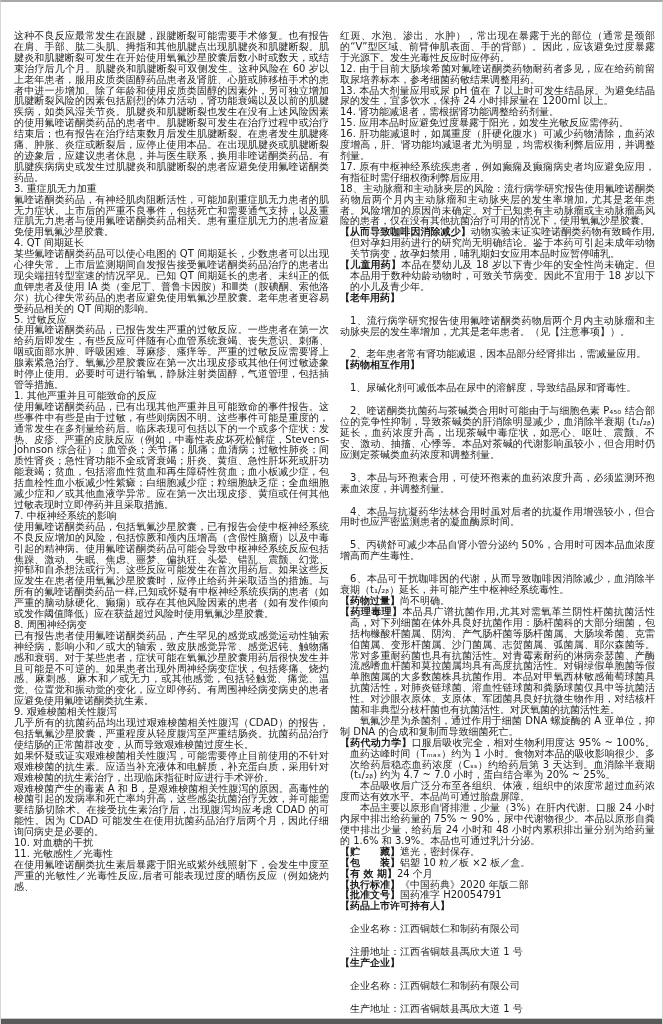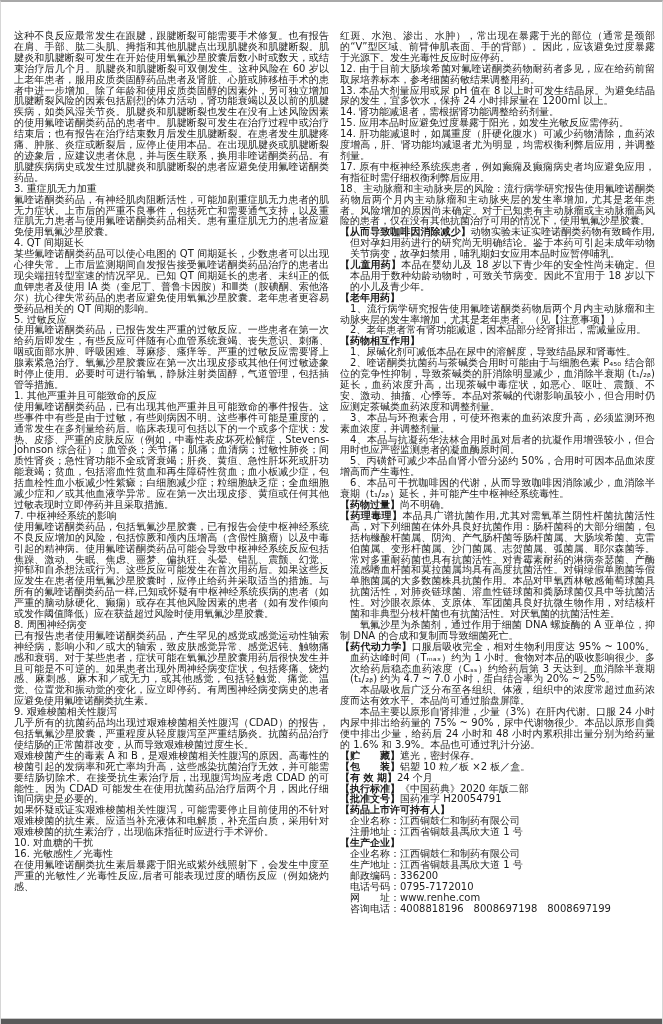--- a/index.html
+++ b/index.html
@@ -27,21 +27,21 @@
   .col{
     width:316px;
     color:#1d1d1d;
     font-size:10px;
     line-height:10.9px;
     text-align:justify;
     letter-spacing:0;
   }
   .col p{margin:0;}
   .col p.hang{padding-left:1em;text-indent:-1em;}
-  .col p.num{text-indent:1em;}
+  .col p.num{text-indent:1em;margin-top:12px;}
   .col p.ind{text-indent:2em;}
   .col b{font-weight:bold;}
   .bottom-edge{
     position:absolute;
     left:0;right:0;bottom:0;
     height:5px;
     background:#5a5a5a;
     border-top:1px solid #c9c9c9;
   }
 </style>
@@ -59,33 +59,33 @@
         <p>5. 过敏反应</p>
         <p>使用氟喹诺酮类药品，已报告发生严重的过敏反应。一些患者在第一次给药后即发生，有些反应可伴随有心血管系统衰竭、丧失意识、刺痛、咽或面部水肿、呼吸困难、荨麻疹、瘙痒等。严重的过敏反应需要肾上腺素紧急治疗。氧氟沙星胶囊应在第一次出现皮疹或其他任何过敏迹象时停止使用。必要时可进行输氧，静脉注射类固醇，气道管理，包括插管等措施。</p>
         <p>1. 其他严重并且可能致命的反应</p>
         <p>使用氟喹诺酮类药品，已有出现其他严重并且可能致命的事件报告。这些事件中有些是由于过敏，有些则病因不明。这些事件可能是重度的，通常发生在多剂量给药后。临床表现可包括以下的一个或多个症状：发热、皮疹、严重的皮肤反应（例如，中毒性表皮坏死松解症，Stevens-Johnson 综合征）；血管炎；关节痛；肌痛；血清病；过敏性肺炎；间质性肾炎；急性肾功能不全或肾衰竭；肝炎、黄疸、急性肝坏死或肝功能衰竭；贫血，包括溶血性贫血和再生障碍性贫血；血小板减少症，包括血栓性血小板减少性紫癜；白细胞减少症；粒细胞缺乏症；全血细胞减少症和／或其他血液学异常。应在第一次出现皮疹、黄疸或任何其他过敏表现时立即停药并且采取措施。</p>
         <p>7. 中枢神经系统的影响</p>
         <p>使用氟喹诺酮类药品，包括氧氟沙星胶囊，已有报告会使中枢神经系统不良反应增加的风险，包括惊厥和颅内压增高（含假性脑瘤）以及中毒引起的精神病。使用氟喹诺酮类药品可能会导致中枢神经系统反应包括焦躁、激动、失眠、焦虑、噩梦、偏执狂、头晕、错乱、震颤、幻觉、抑郁和自杀想法或行为。这些反应可能发生在首次用药后。如果这些反应发生在患者使用氧氟沙星胶囊时，应停止给药并采取适当的措施。与所有的氟喹诺酮类药品一样,已知或怀疑有中枢神经系统疾病的患者（如严重的脑动脉硬化、癫痫）或存在其他风险因素的患者（如有发作倾向或发作阈值降低）应在获益超过风险时使用氧氟沙星胶囊。</p>
         <p>8. 周围神经病变</p>
         <p>已有报告患者使用氟喹诺酮类药品，产生罕见的感觉或感觉运动性轴索神经病，影响小和／或大的轴索，致皮肤感觉异常、感觉迟钝、触物痛感和衰弱。对于某些患者，症状可能在氧氟沙星胶囊用药后很快发生并且可能是不可逆的。如果患者出现外周神经病变症状，包括疼痛、烧灼感、麻刺感、麻木和／或无力，或其他感觉，包括轻触觉、痛觉、温觉、位置觉和振动觉的变化，应立即停药。有周围神经病变病史的患者应避免使用氟喹诺酮类抗生素。</p>
         <p>9. 艰难梭菌相关性腹泻</p>
         <p>几乎所有的抗菌药品均出现过艰难梭菌相关性腹泻（CDAD）的报告，包括氧氟沙星胶囊，严重程度从轻度腹泻至严重结肠炎。抗菌药品治疗使结肠的正常菌群改变，从而导致艰难梭菌过度生长。</p>
+        <p>如果怀疑或证实艰难梭菌相关性腹泻，可能需要停止目前使用的不针对艰难梭菌的抗生素。应适当补充液体和电解质，补充蛋白质，采用针对艰难梭菌的抗生素治疗，出现临床指征时应进行手术评价。</p>
         <p>艰难梭菌产生的毒素 A 和 B，是艰难梭菌相关性腹泻的原因。高毒性的梭菌引起的发病率和死亡率均升高，这些感染抗菌治疗无效，并可能需要结肠切除术。在接受抗生素治疗后，出现腹泻均应考虑 CDAD 的可能性。因为 CDAD 可能发生在使用抗菌药品治疗后两个月，因此仔细询问病史是必要的。</p>
-        <p>如果怀疑或证实艰难梭菌相关性腹泻，可能需要停止目前使用的不针对艰难梭菌的抗生素。应适当补充液体和电解质，补充蛋白质，采用针对艰难梭菌的抗生素治疗，出现临床指征时应进行手术评价。</p>
         <p>10. 对血糖的干扰</p>
-        <p>16. 光敏感性／光毒性</p>
+        <p>11. 光敏感性／光毒性</p>
         <p>在使用氟喹诺酮类抗生素后暴露于阳光或紫外线照射下，会发生中度至严重的光敏性／光毒性反应,后者可能表现过度的晒伤反应（例如烧灼感、</p>
       </div>
     <div class="col" id="col-right">
         <p>红斑、水泡、渗出、水肿），常出现在暴露于光的部位（通常是颈部的“V”型区域、前臂伸肌表面、手的背部）。因此，应该避免过度暴露于光源下。发生光毒性反应时应停药。</p>
         <p>12. 由于目前大肠埃希菌对氟喹诺酮类药物耐药者多见，应在给药前留取尿培养标本，参考细菌药敏结果调整用药。</p>
-        <p>13. 本品大剂量应用或尿 pH 值在 8 以上时可发生结晶尿。为避免结晶尿的发生，宜多饮水，保持 24 小时排尿量在 1200ml 以上。</p>
+        <p>13. 本品大剂量应用或尿 pH 值在 7 以上时可发生结晶尿。为避免结晶尿的发生，宜多饮水，保持 24 小时排尿量在 1200ml 以上。</p>
         <p>14. 肾功能减退者，需根据肾功能调整给药剂量。</p>
         <p>15. 应用本品时应避免过度暴露于阳光，如发生光敏反应需停药。</p>
-        <p>14. 肝功能减退时，如属重度（肝硬化腹水）可减少药物清除，血药浓度增高，肝、肾功能均减退者尤为明显，均需权衡利弊后应用，并调整剂量。</p>
+        <p>16. 肝功能减退时，如属重度（肝硬化腹水）可减少药物清除，血药浓度增高，肝、肾功能均减退者尤为明显，均需权衡利弊后应用，并调整剂量。</p>
         <p>17. 原有中枢神经系统疾患者，例如癫痫及癫痫病史者均应避免应用，有指征时需仔细权衡利弊后应用。</p>
         <p>18、主动脉瘤和主动脉夹层的风险：流行病学研究报告使用氟喹诺酮类药物后两个月内主动脉瘤和主动脉夹层的发生率增加, 尤其是老年患者。风险增加的原因尚未确定。对于已知患有主动脉瘤或主动脉瘤高风险的患者，仅在没有其他抗菌治疗可用的情况下，使用氧氟沙星胶囊。</p>
         <p class="hang"><b>【从而导致咖啡因消除减少】</b>动物实验未证实喹诺酮类药物有致畸作用, 但对孕妇用药进行的研究尚无明确结论。鉴于本药可引起未成年动物关节病变，故孕妇禁用，哺乳期妇女应用本品时应暂停哺乳。</p>
         <p class="hang"><b>【儿童用药】</b>本品在婴幼儿及 18 岁以下青少年的安全性尚未确定。但本品用于数种幼龄动物时，可致关节病变。因此不宜用于 18 岁以下的小儿及青少年。</p>
         <p><b>【老年用药】</b></p>
         <p class="num">1、流行病学研究报告使用氟喹诺酮类药物后两个月内主动脉瘤和主动脉夹层的发生率增加，尤其是老年患者。（见【注意事项】）。</p>
         <p class="num">2、老年患者常有肾功能减退，因本品部分经肾排出，需减量应用。</p>
         <p><b>【药物相互作用】</b></p>
         <p class="num">1、尿碱化剂可减低本品在尿中的溶解度，导致结晶尿和肾毒性。</p>
         <p class="num">2、喹诺酮类抗菌药与茶碱类合用时可能由于与细胞色素 P₄₅₀ 结合部位的竞争性抑制，导致茶碱类的肝消除明显减少，血消除半衰期 (t₁/₂ᵦ) 延长，血药浓度升高，出现茶碱中毒症状，如恶心、呕吐、震颤、不安、激动、抽搐、心悸等。本品对茶碱的代谢影响虽较小，但合用时仍应测定茶碱类血药浓度和调整剂量。</p>

